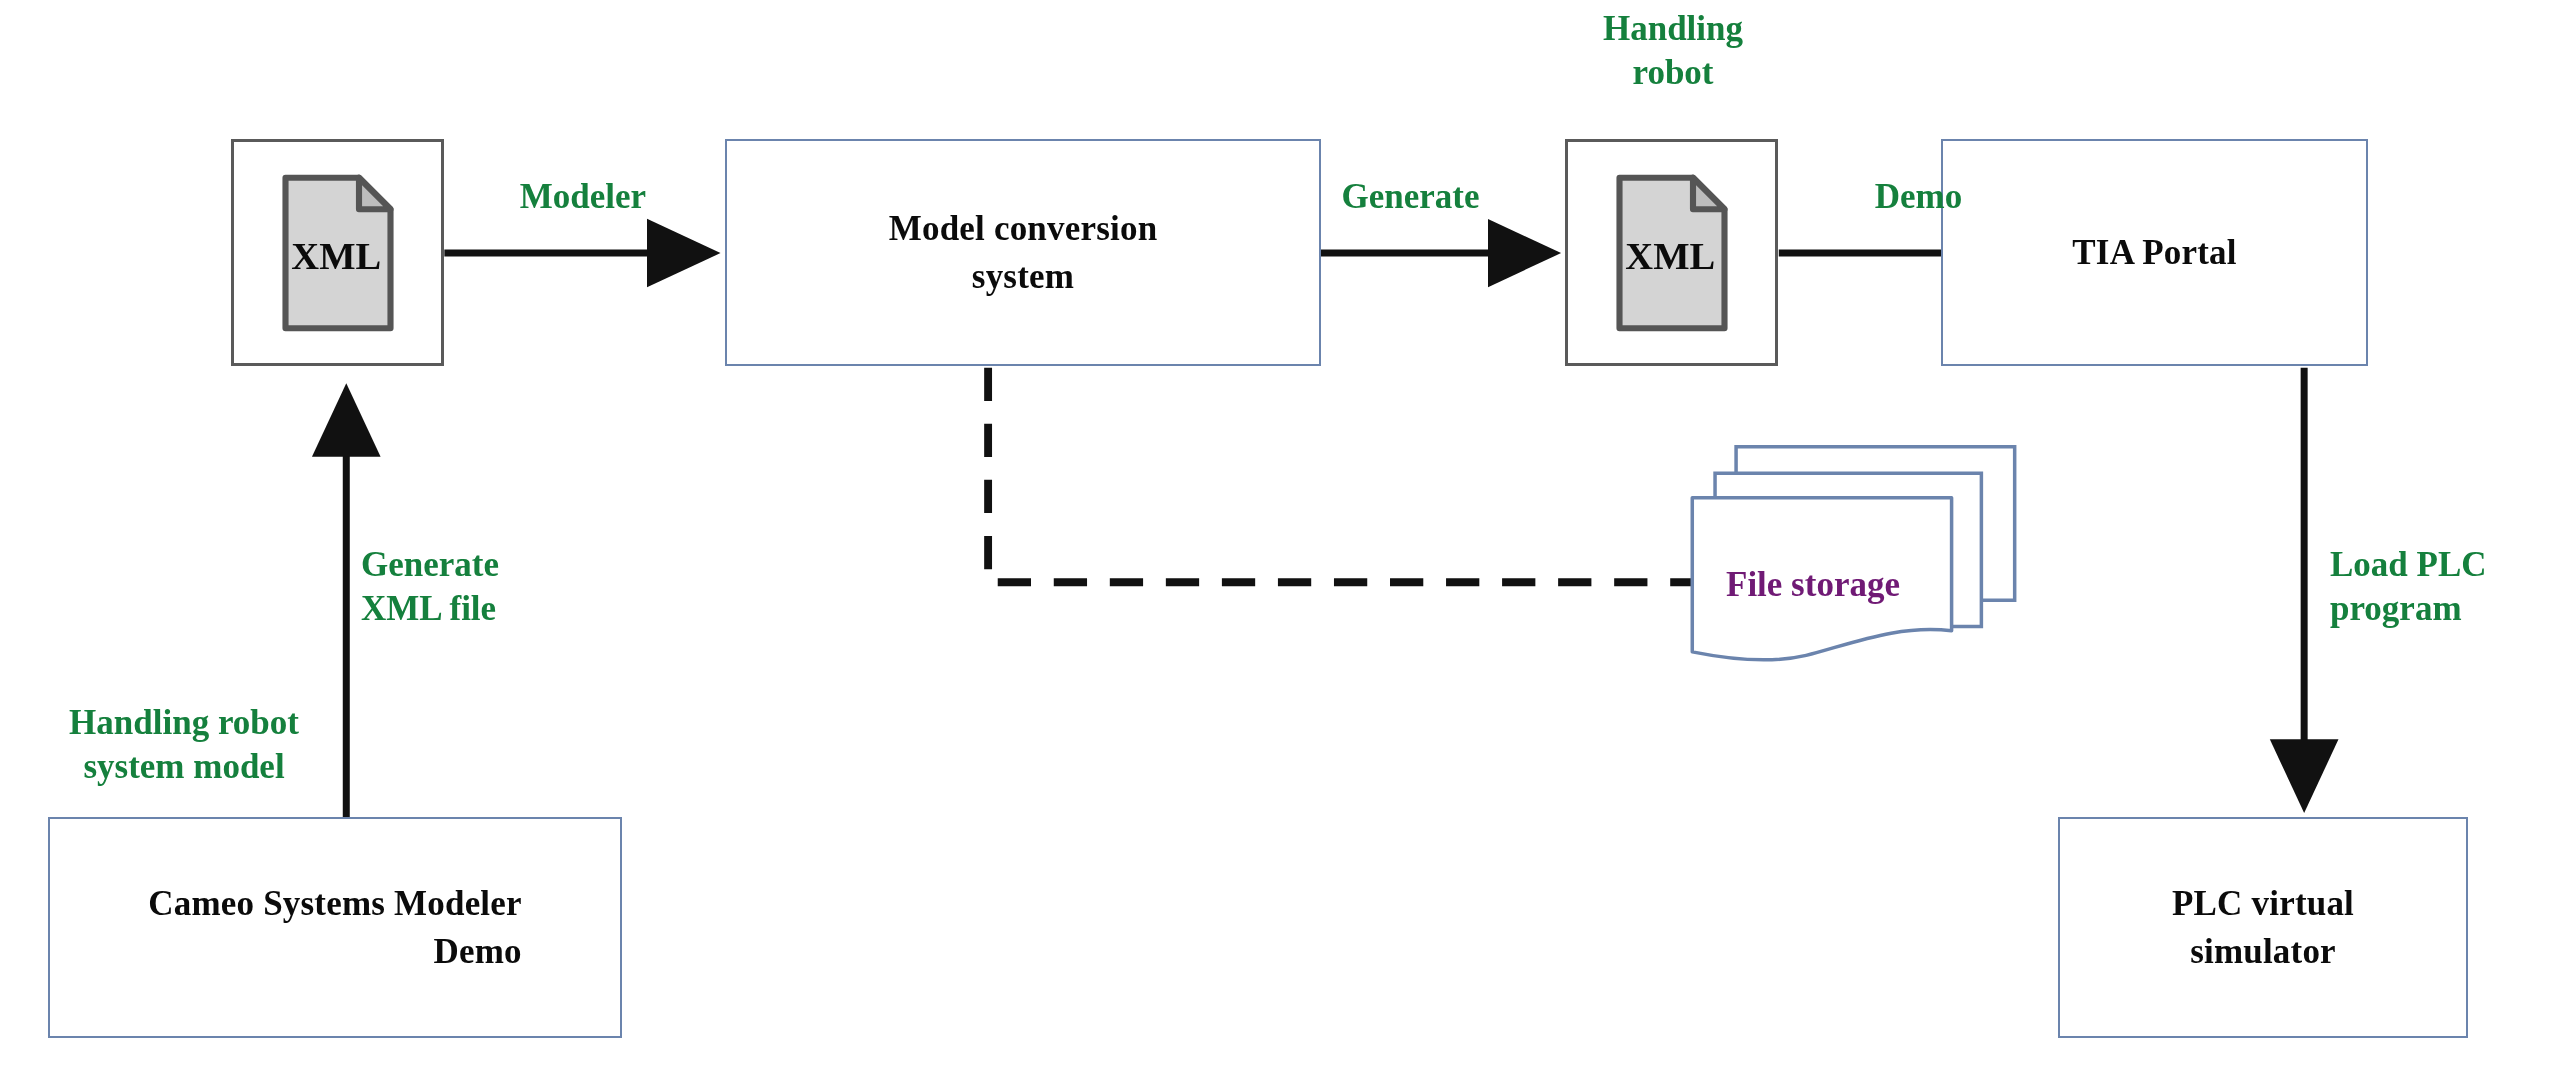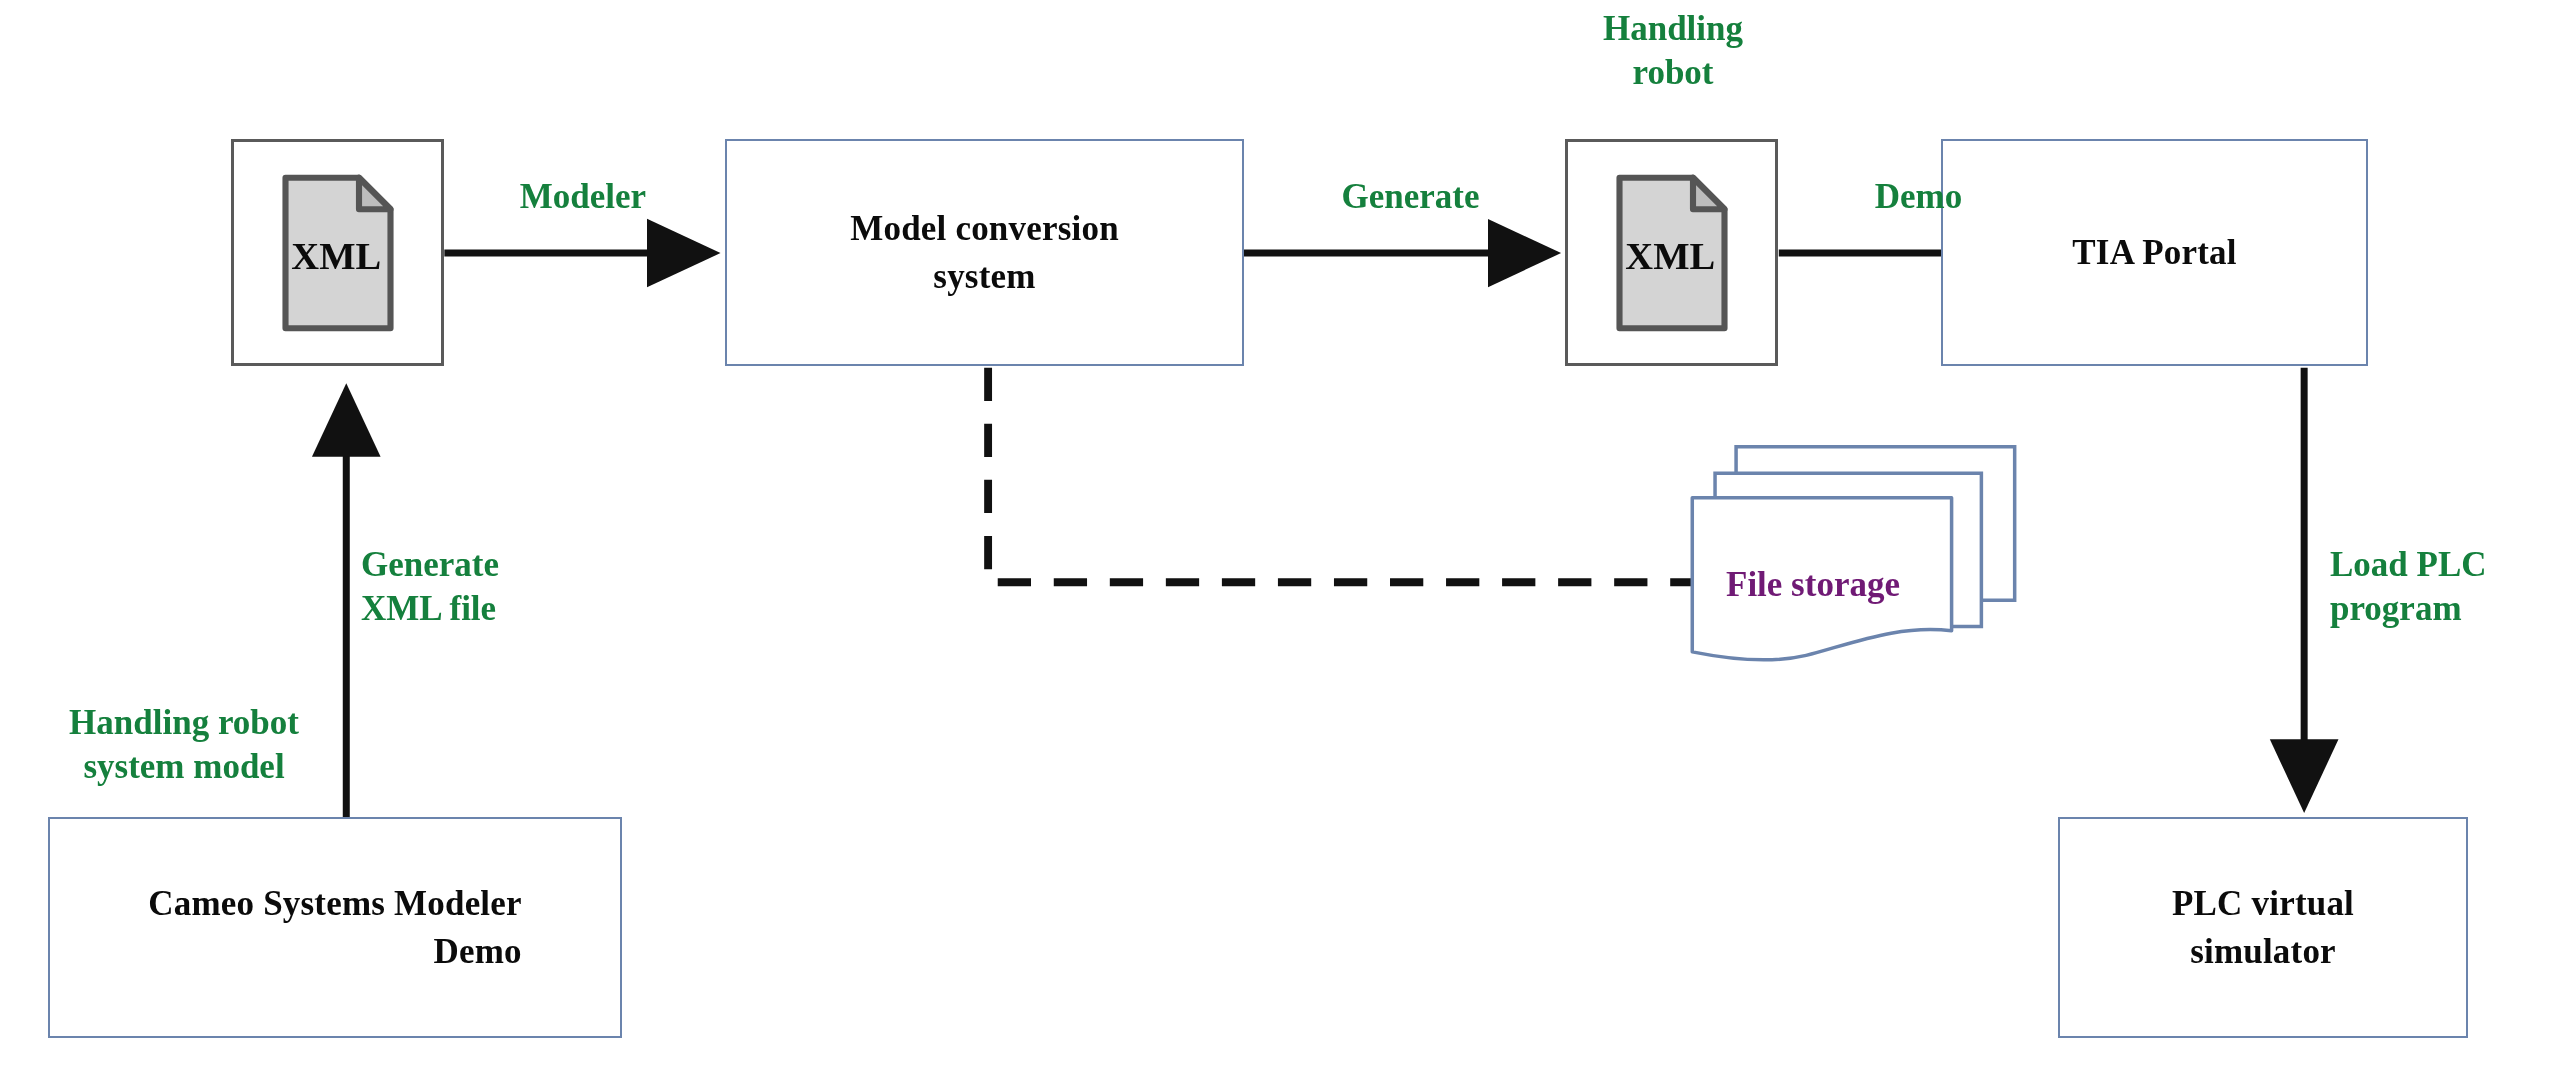--- a/index.html
+++ b/index.html
@@ -69,21 +69,21 @@
   <div class="box box-gray" style="left:231px;top:139px;width:213px;height:227px;">
     <span class="xml-doc">
       <svg width="112" height="158" viewBox="0 0 128 180" xmlns="http://www.w3.org/2000/svg">
         <path d="M4,4 H88 L124,40 V176 H4 Z" fill="#d4d4d4" stroke="#555555" stroke-width="7" stroke-linejoin="round"></path>
         <path d="M88,4 V40 H124 Z" fill="#bdbdbd" stroke="#555555" stroke-width="7" stroke-linejoin="round"></path>
         <text x="62" y="108" text-anchor="middle" font-family="Liberation Serif, serif" font-size="44" font-weight="bold" fill="#0b0b0b">XML</text>
       </svg>
     </span>
   </div>
 
-  <div class="box box-blue" style="left:725px;top:139px;width:519px;height:227px;">
+  <div class="box box-blue" style="left:725px;top:139px;width:596px;height:227px;">
     <span class="box-label" style="white-space:pre-line;">Model conversion
 system</span>
   </div>
 
   <div class="edge-label" style="left:1568px;top:7px;width:210px;">Handling
 robot</div>
 
   <div class="box box-gray" style="left:1565px;top:139px;width:213px;height:227px;">
     <span class="xml-doc">
       <svg width="112" height="158" viewBox="0 0 128 180" xmlns="http://www.w3.org/2000/svg">

